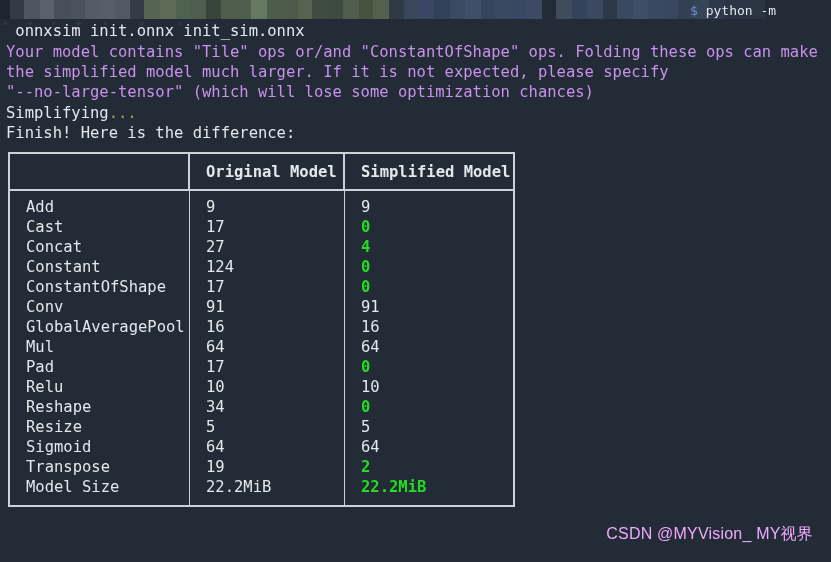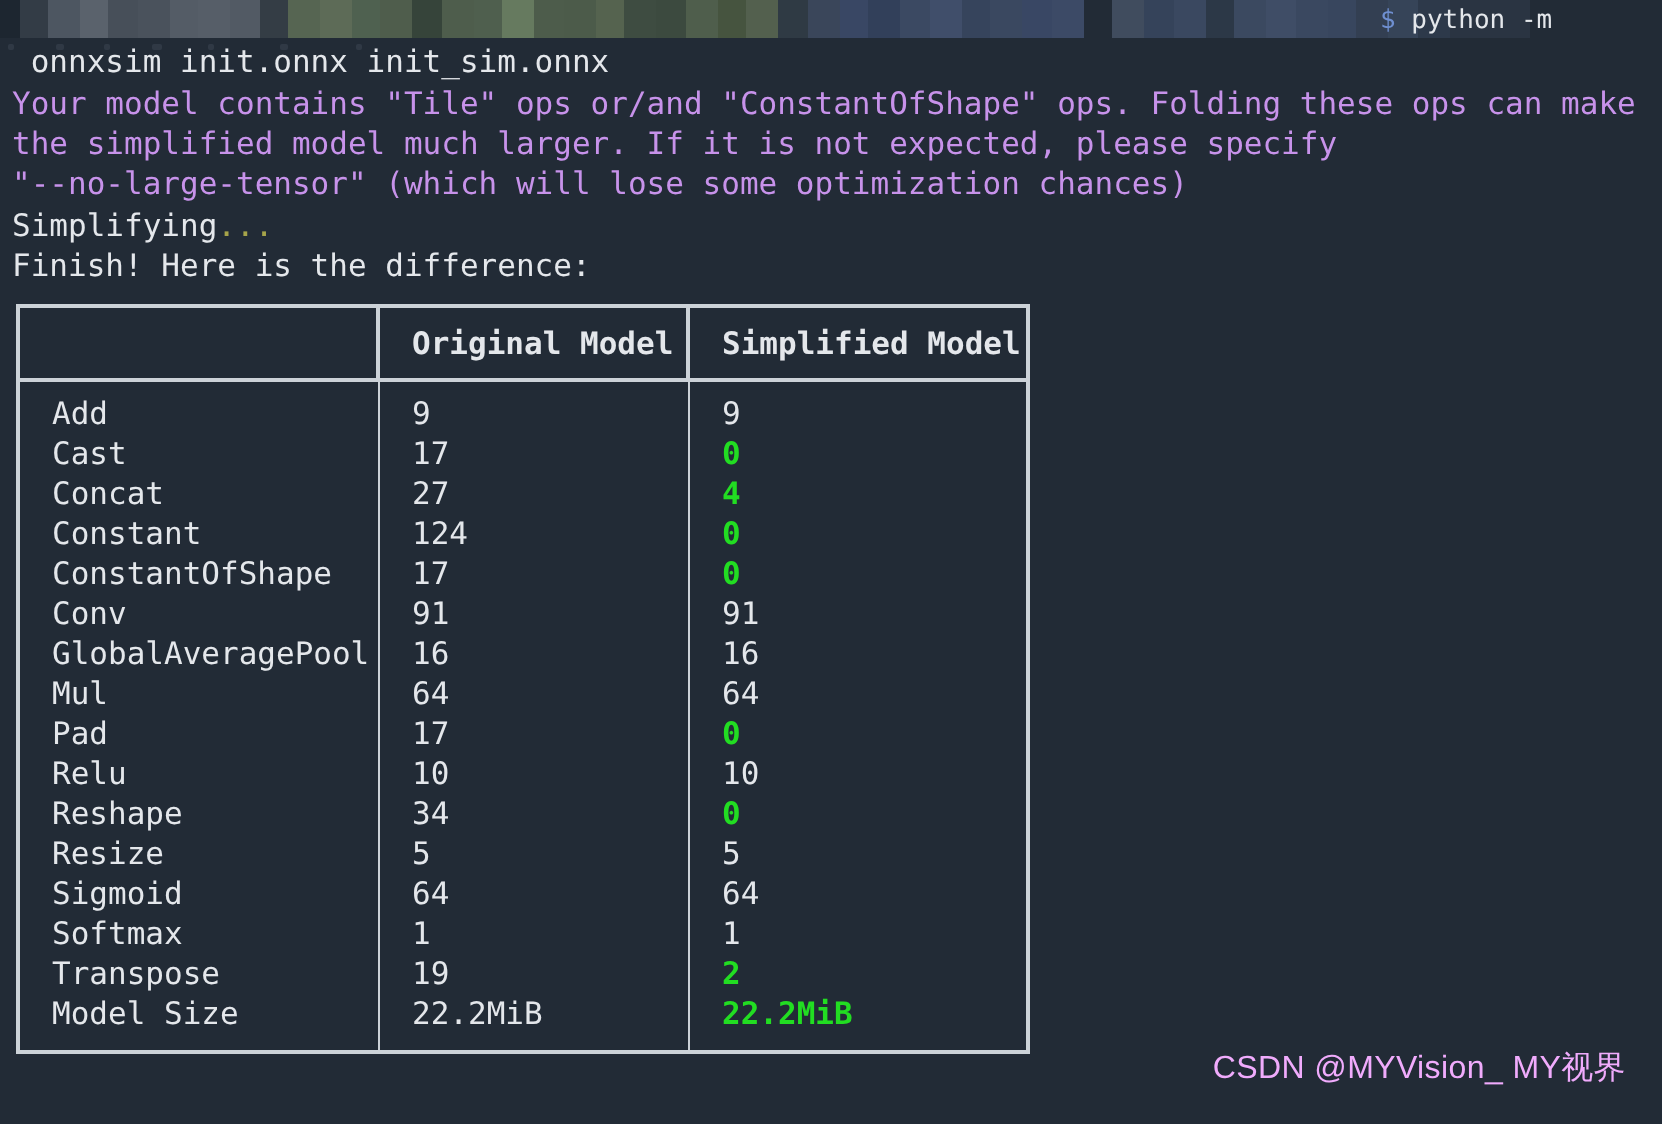--- a/index.html
+++ b/index.html
@@ -291,25 +291,20 @@
             <td class="first">Resize</td>
             <td>5</td>
             <td class="last">5</td>
           </tr>
           <tr>
             <td class="first">Sigmoid</td>
             <td>64</td>
             <td class="last">64</td>
           </tr>
           <tr>
-            <td class="first">Softmax</td>
-            <td>1</td>
-            <td class="last">1</td>
-          </tr>
-          <tr>
             <td class="first">Transpose</td>
             <td>19</td>
             <td class="last changed">2</td>
           </tr>
           <tr>
             <td class="first">Model Size</td>
             <td>22.2MiB</td>
             <td class="last changed">22.2MiB</td>
           </tr>
         </tbody>

